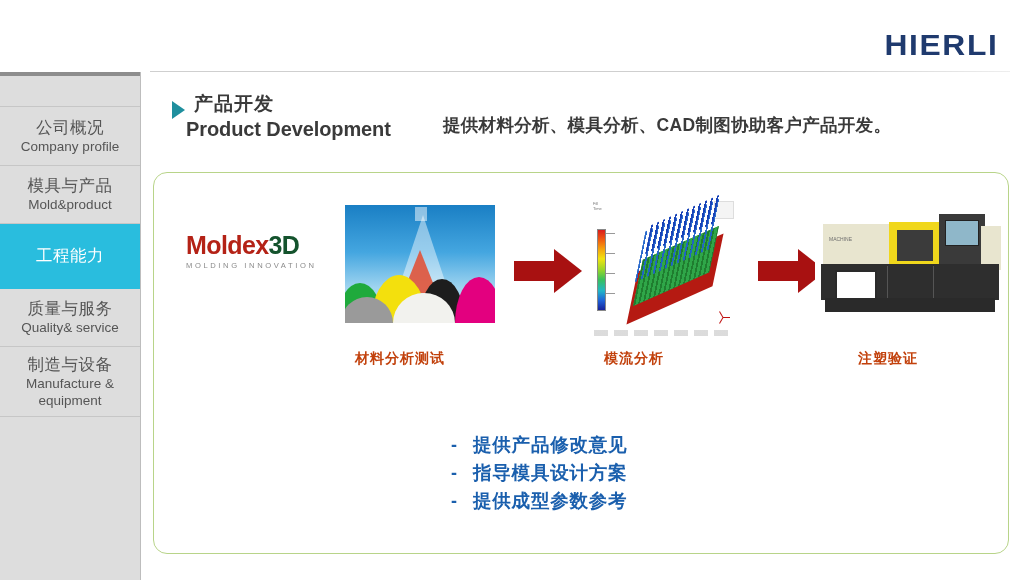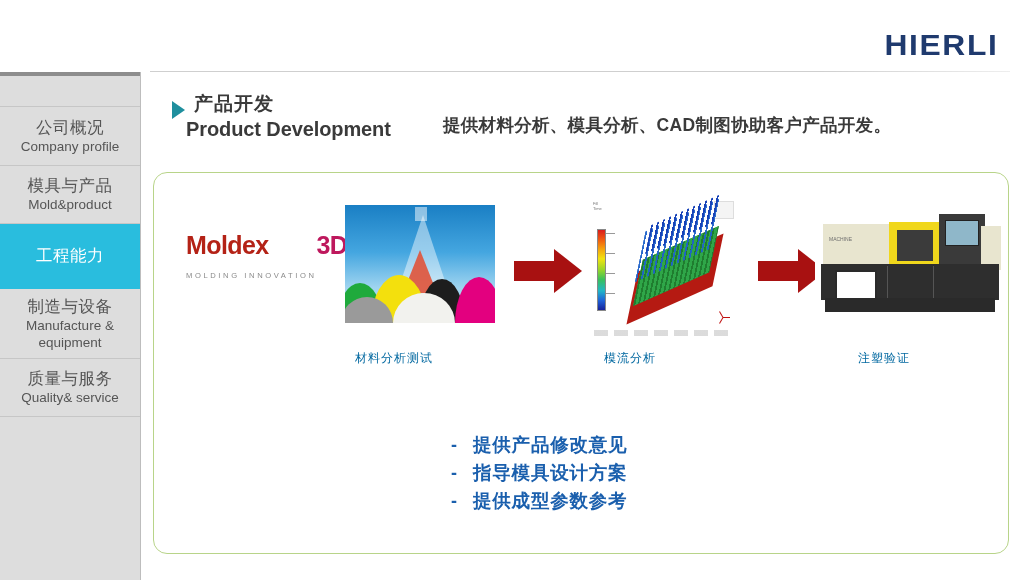--- a/index.html
+++ b/index.html
@@ -192,26 +192,26 @@
     width: 150px;
   }
   #moldex-word {
     font-size: 25px;
     font-weight: bold;
     letter-spacing: -0.6px;
     line-height: 28px;
     white-space: nowrap;
   }
   #moldex-word .m1 { color: #b42216; margin-top: 25px; }
-  #moldex-word .m2 { color: #be185d; margin-left: 48px; }
+  #moldex-word .m2 { color: #14532d; }
   #moldex-tag {
     font-size: 7.6px;
     color: #8a8a8a;
     letter-spacing: 2.6px;
-    margin-top: 12px;
+    margin-top: 2px;
     white-space: nowrap;
   }
 
   
   #pellets-photo {
     position: absolute;
     left: 191px;
     top: 32px;
     width: 150px;
     height: 118px;
@@ -471,24 +471,25 @@
     position: absolute;
     left: 14px; top: 30px;
     font-size: 5px;
     color: #6e6e6e;
     line-height: 6px;
   }
 
   
   .caption {
     position: absolute;
-    font-size: 12px;
-    color: #0369a1;
+    font-size: 14px;
+    color: #c2410c;
     letter-spacing: 1px;
     white-space: nowrap;
+    font-weight: bold;
   }
   #caption-1 { left: 201px; top: 177px; }
   #caption-2 { left: 450px; top: 177px; }
   #caption-3 { left: 704px; top: 177px; }
 
   
   #bullets {
     position: absolute;
     left: 297px;
     top: 258px;
@@ -533,28 +534,28 @@
 
     <div class="side-item" style="height:58px">
       <div class="cn">模具与产品</div>
       <div class="en">Mold&amp;product</div>
     </div>
 
     <div class="side-item active" style="height:65px">
       <div class="cn">工程能力</div>
     </div>
 
+    <div class="side-item" style="height:58px">
+      <div class="cn">质量与服务</div>
+      <div class="en">Quality&amp; service</div>
+    </div>
+
     <div class="side-item" style="height:70px">
       <div class="cn">制造与设备</div>
       <div class="en">Manufacture &amp; equipment</div>
-    </div>
-
-    <div class="side-item" style="height:58px">
-      <div class="cn">质量与服务</div>
-      <div class="en">Quality&amp; service</div>
     </div>
 
   </div>
   <div class="side-spacer-bottom"></div>
 </div>
 
 <div id="title-block">
   <div id="title-bullet"></div>
   <div id="title-cn">产品开发</div>
   <div id="title-en">Product Development</div>

